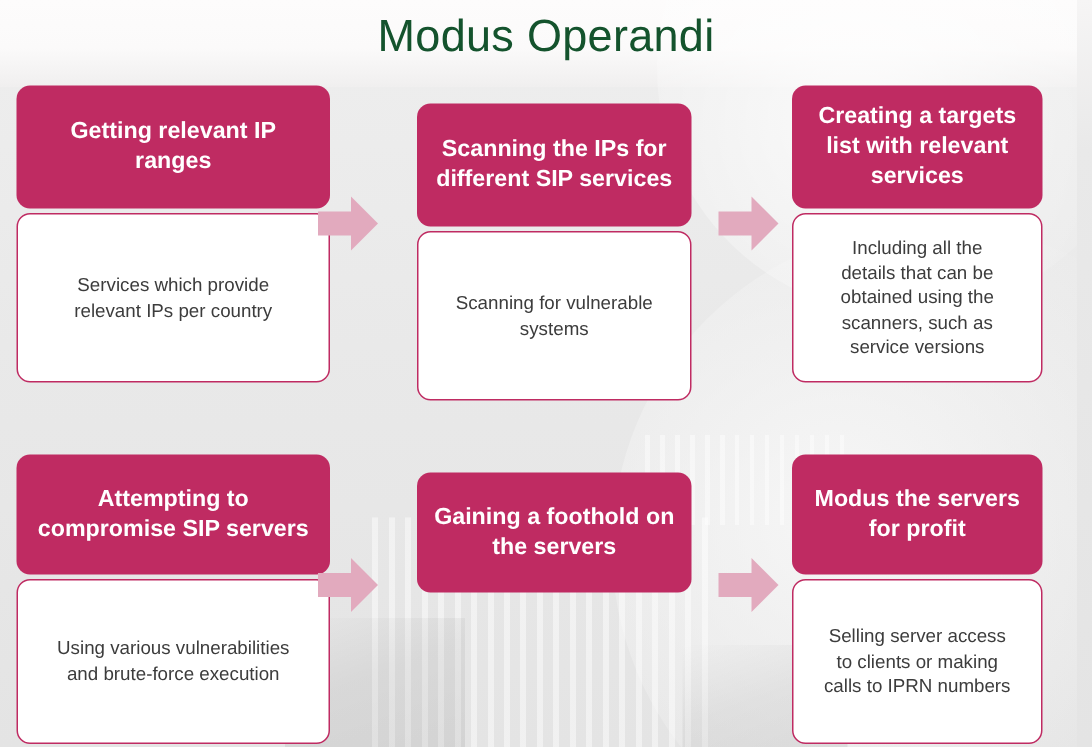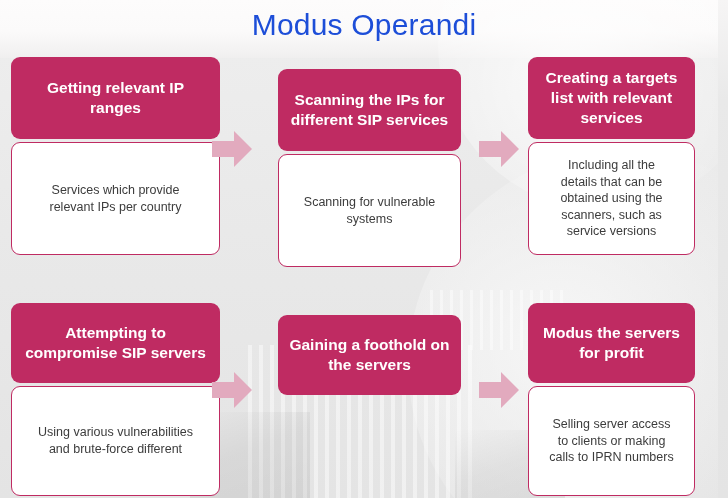--- a/index.html
+++ b/index.html
@@ -53,21 +53,21 @@
     background:linear-gradient(160deg, rgba(0,0,0,0) 0%, rgba(0,0,0,.05) 50%, rgba(0,0,0,.07) 100%);
   }
   .bg-right-band{
     position:absolute;right:0;top:0;width:10px;height:498px;
     background:linear-gradient(180deg,#f6f5f5 0%,#e9e9e9 20%,#e4e4e4 100%);
   }
   
   .title{
     position:absolute;left:0;top:0;width:728px;height:50px;
     display:flex;align-items:center;justify-content:center;
-    color:#1d4ed8;font-size:30px;letter-spacing:.2px;
+    color:#14532d;font-size:30px;letter-spacing:.2px;
     z-index:5;
   }
   
   .card{position:absolute;z-index:4;}
   .card-head{
     background:#bf2b62;color:#ffffff;
     border-radius:9px;
     display:flex;align-items:center;justify-content:center;
     text-align:center;font-weight:bold;font-size:15.5px;line-height:1.28;
     padding:6px 10px;box-sizing:border-box;
@@ -135,21 +135,21 @@
     </svg>
   </div>
 
   <div class="card row1 c3">
     <div class="card-head">Creating a targets list with relevant services</div>
     <div class="card-body">Including all the details that can be obtained using the scanners, such as service versions</div>
   </div>
 
   <div class="card row2 c1">
     <div class="card-head">Attempting to compromise SIP servers</div>
-    <div class="card-body">Using various vulnerabilities and brute-force different</div>
+    <div class="card-body">Using various vulnerabilities and brute-force execution</div>
   </div>
 
   <div class="arrow" style="left:209px;top:369px;">
     <svg viewBox="0 0 46 42" xmlns="http://www.w3.org/2000/svg" aria-hidden="true">
       <polygon points="3,13 25,13 25,3 43,21 25,39 25,29 3,29" fill="#e2aabe"></polygon>
     </svg>
   </div>
 
   <div class="card row2 c2">
     <div class="card-head">Gaining a foothold on the servers</div>

